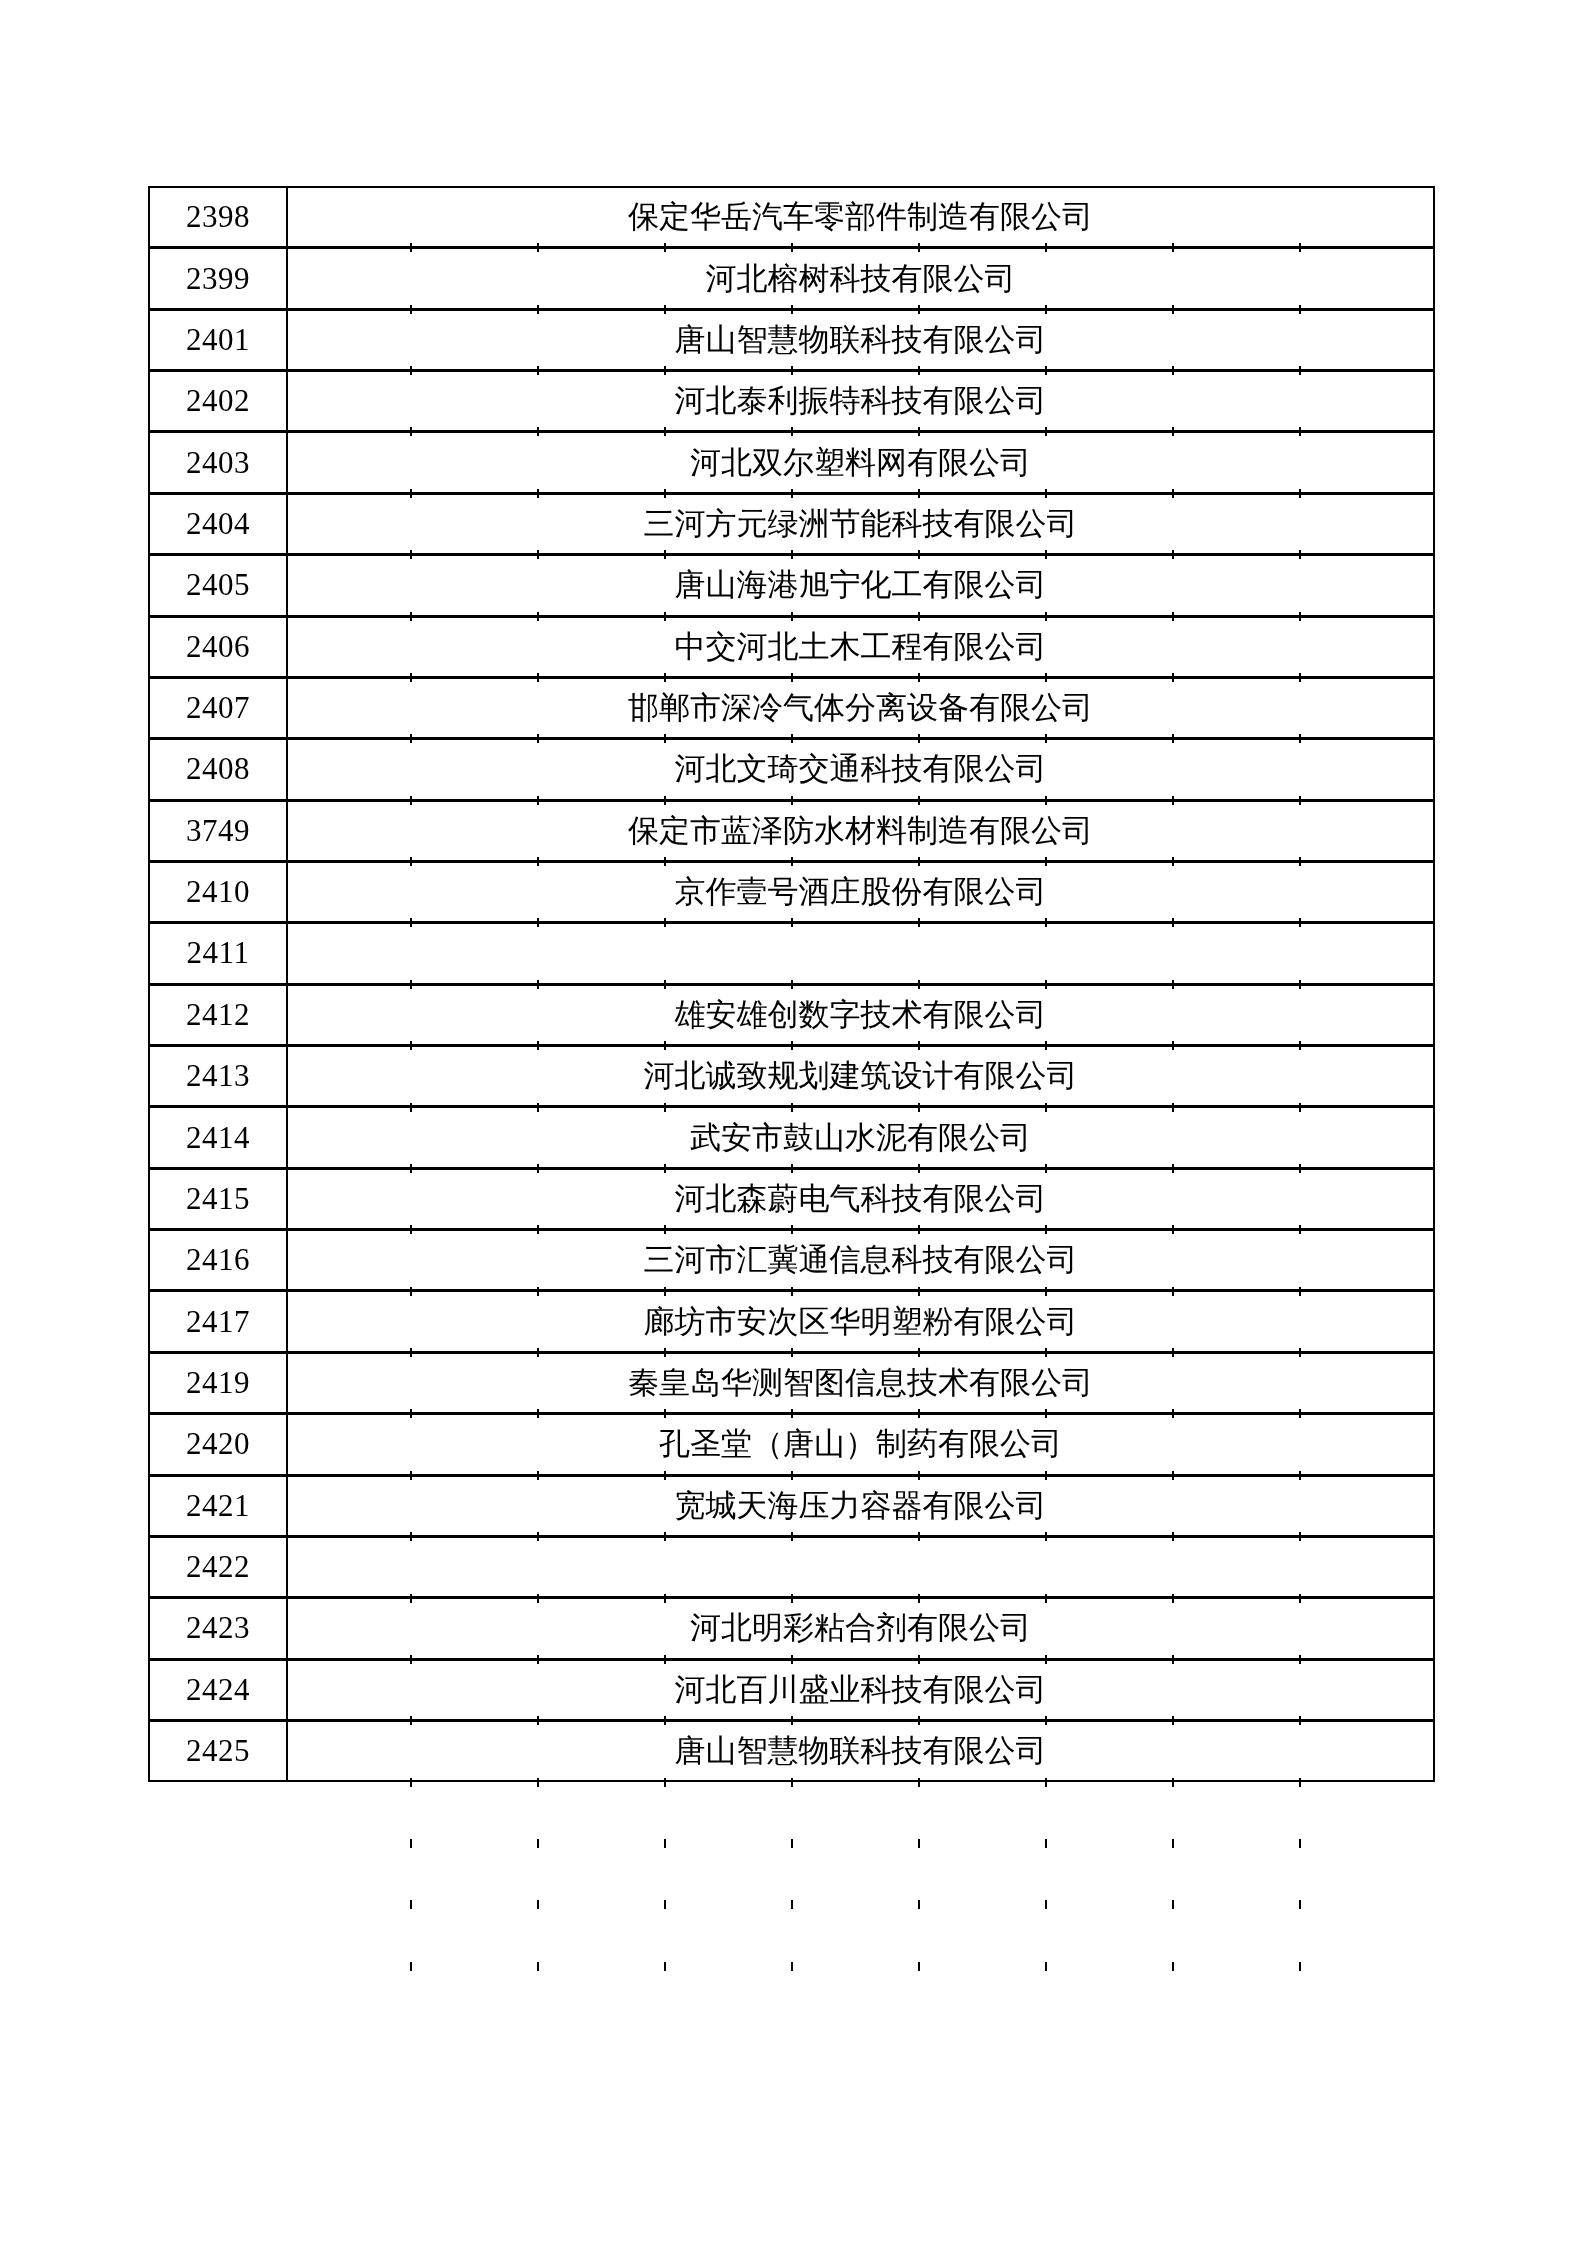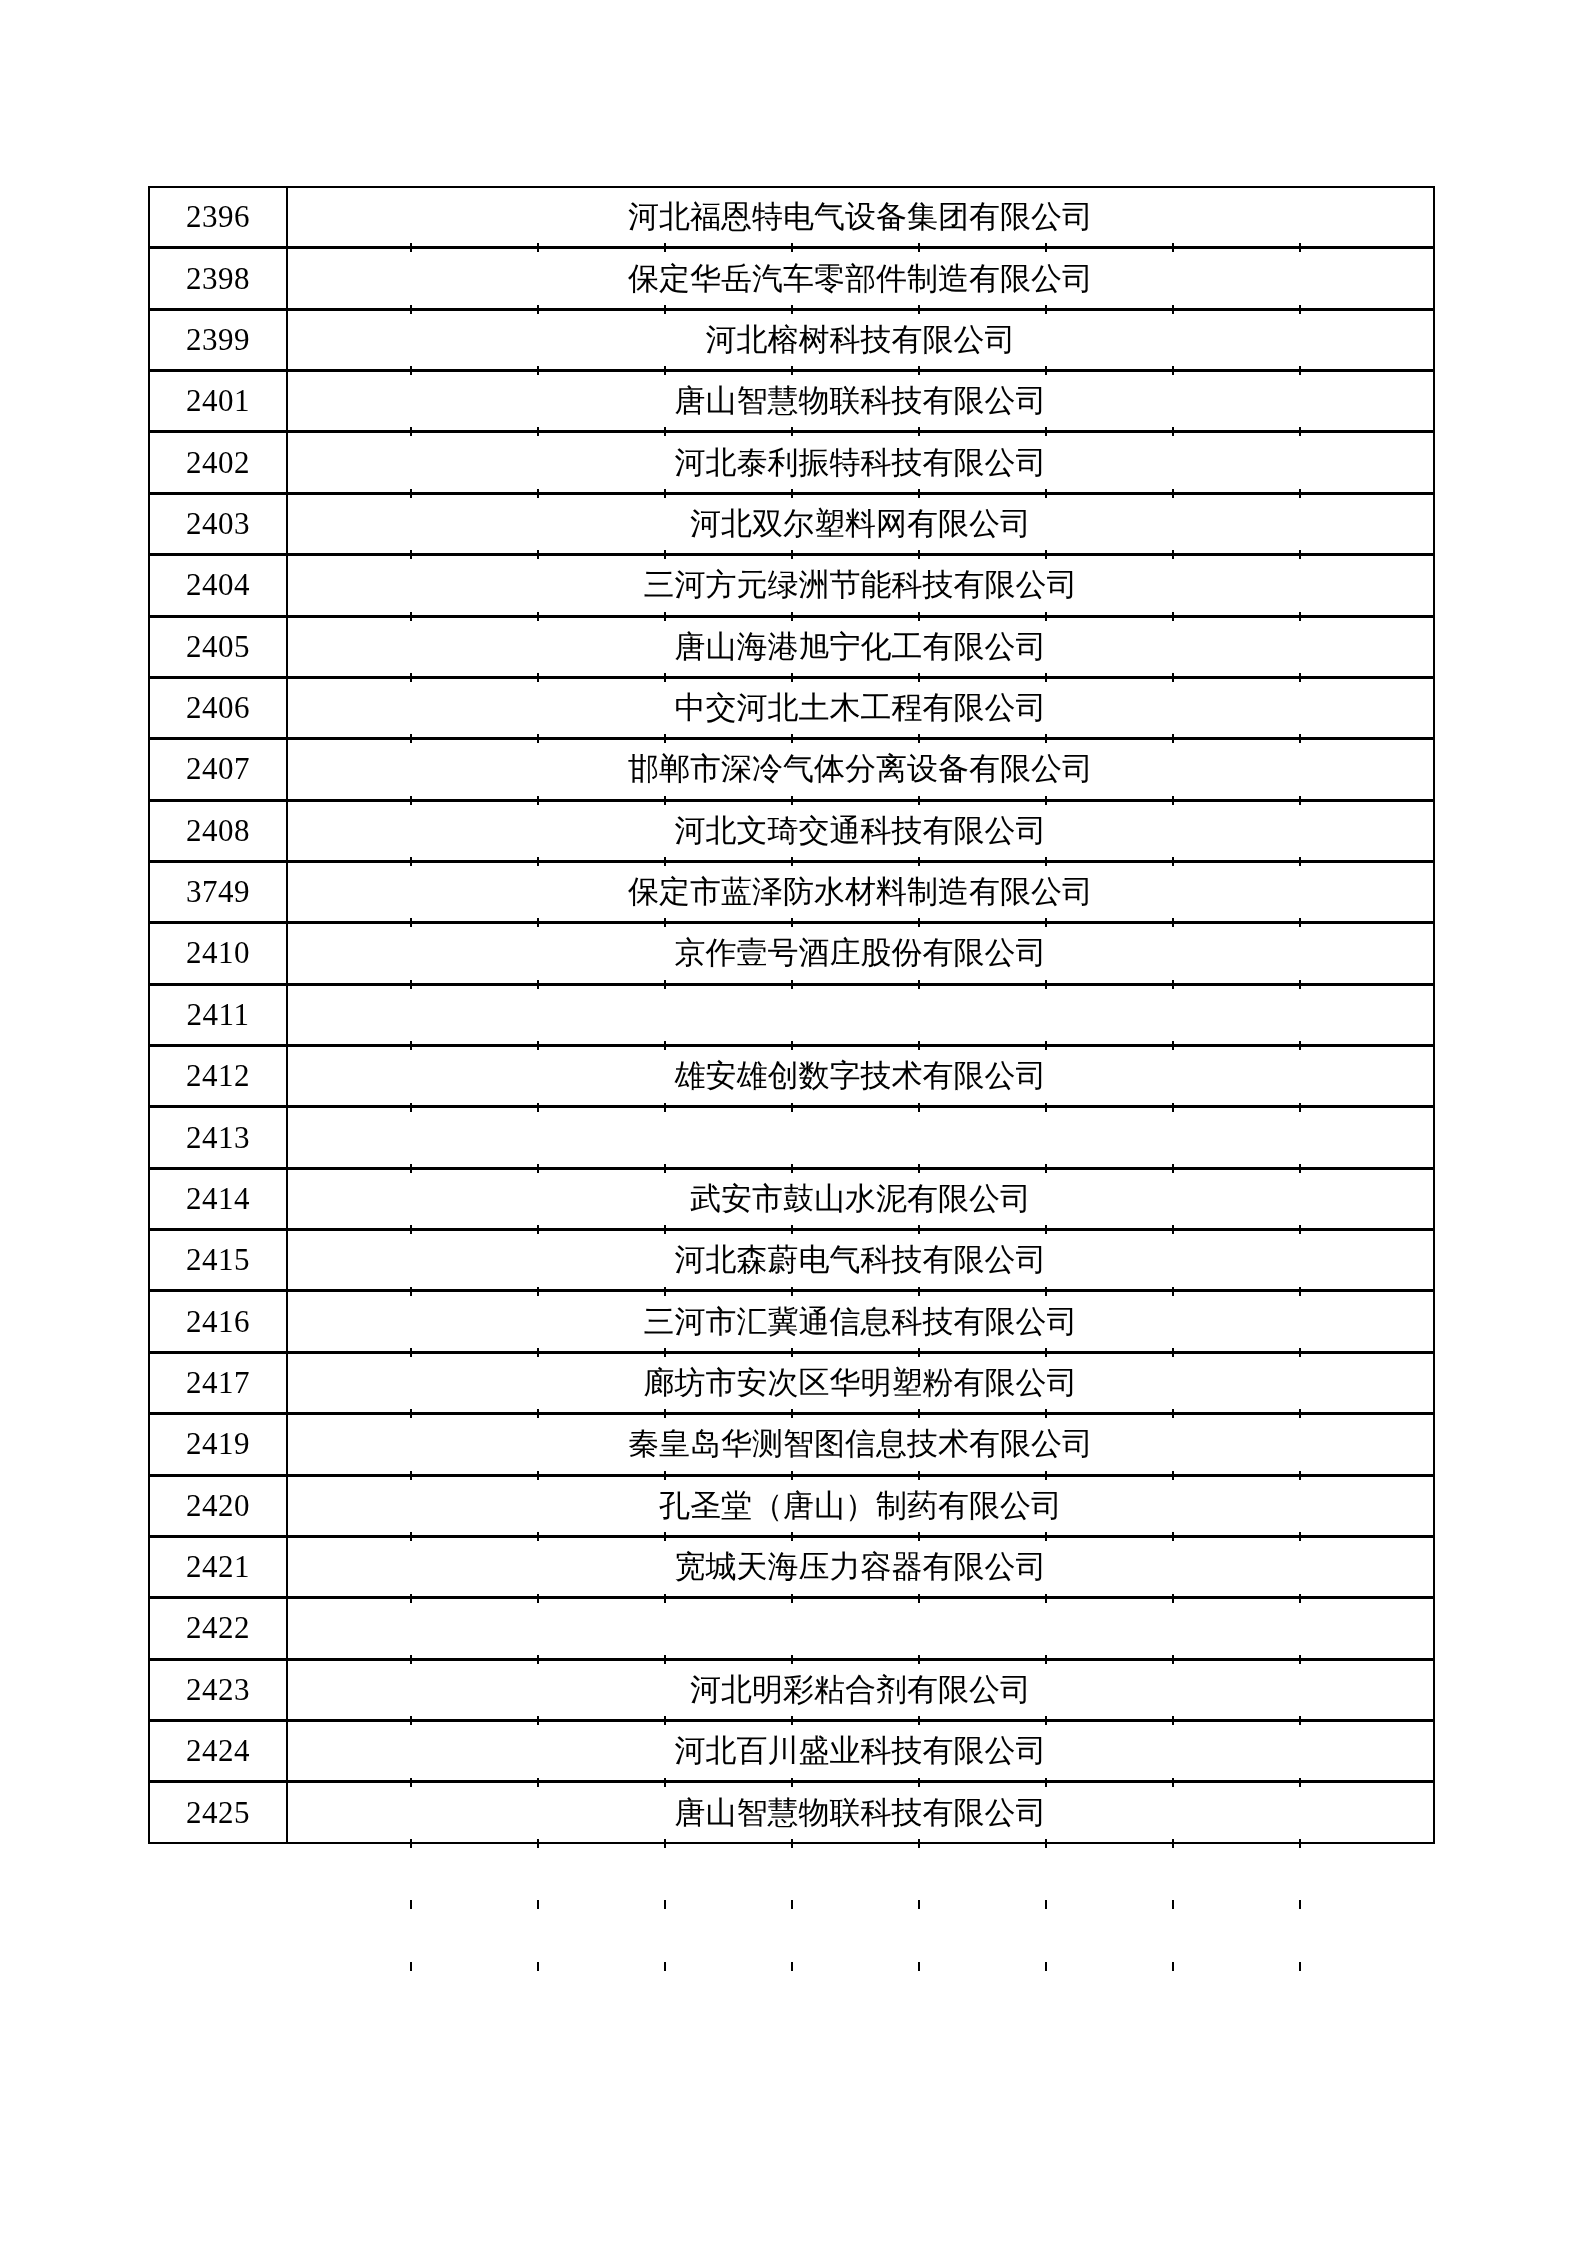--- a/index.html
+++ b/index.html
@@ -64,24 +64,20 @@
     background: #000000;
     z-index: 2;
   }
 </style>
 </head>
 <body>
 
 <div class="page">
   <div class="company-table" id="company-table">
       <div class="row">
-    <div class="cell-no">2396</div>
-    <div class="cell-name">河北福恩特电气设备集团有限公司</div>
-  </div>
-      <div class="row">
     <div class="cell-no">2398</div>
     <div class="cell-name">保定华岳汽车零部件制造有限公司</div>
   </div>
       <div class="row">
     <div class="cell-no">2399</div>
     <div class="cell-name">河北榕树科技有限公司</div>
   </div>
       <div class="row">
     <div class="cell-no">2401</div>
     <div class="cell-name">唐山智慧物联科技有限公司</div>
@@ -124,20 +120,21 @@
   </div>
       <div class="row">
     <div class="cell-no">2411</div>
   </div>
       <div class="row">
     <div class="cell-no">2412</div>
     <div class="cell-name">雄安雄创数字技术有限公司</div>
   </div>
       <div class="row">
     <div class="cell-no">2413</div>
+    <div class="cell-name">河北诚致规划建筑设计有限公司</div>
   </div>
       <div class="row">
     <div class="cell-no">2414</div>
     <div class="cell-name">武安市鼓山水泥有限公司</div>
   </div>
       <div class="row">
     <div class="cell-no">2415</div>
     <div class="cell-name">河北森蔚电气科技有限公司</div>
   </div>
       <div class="row">

